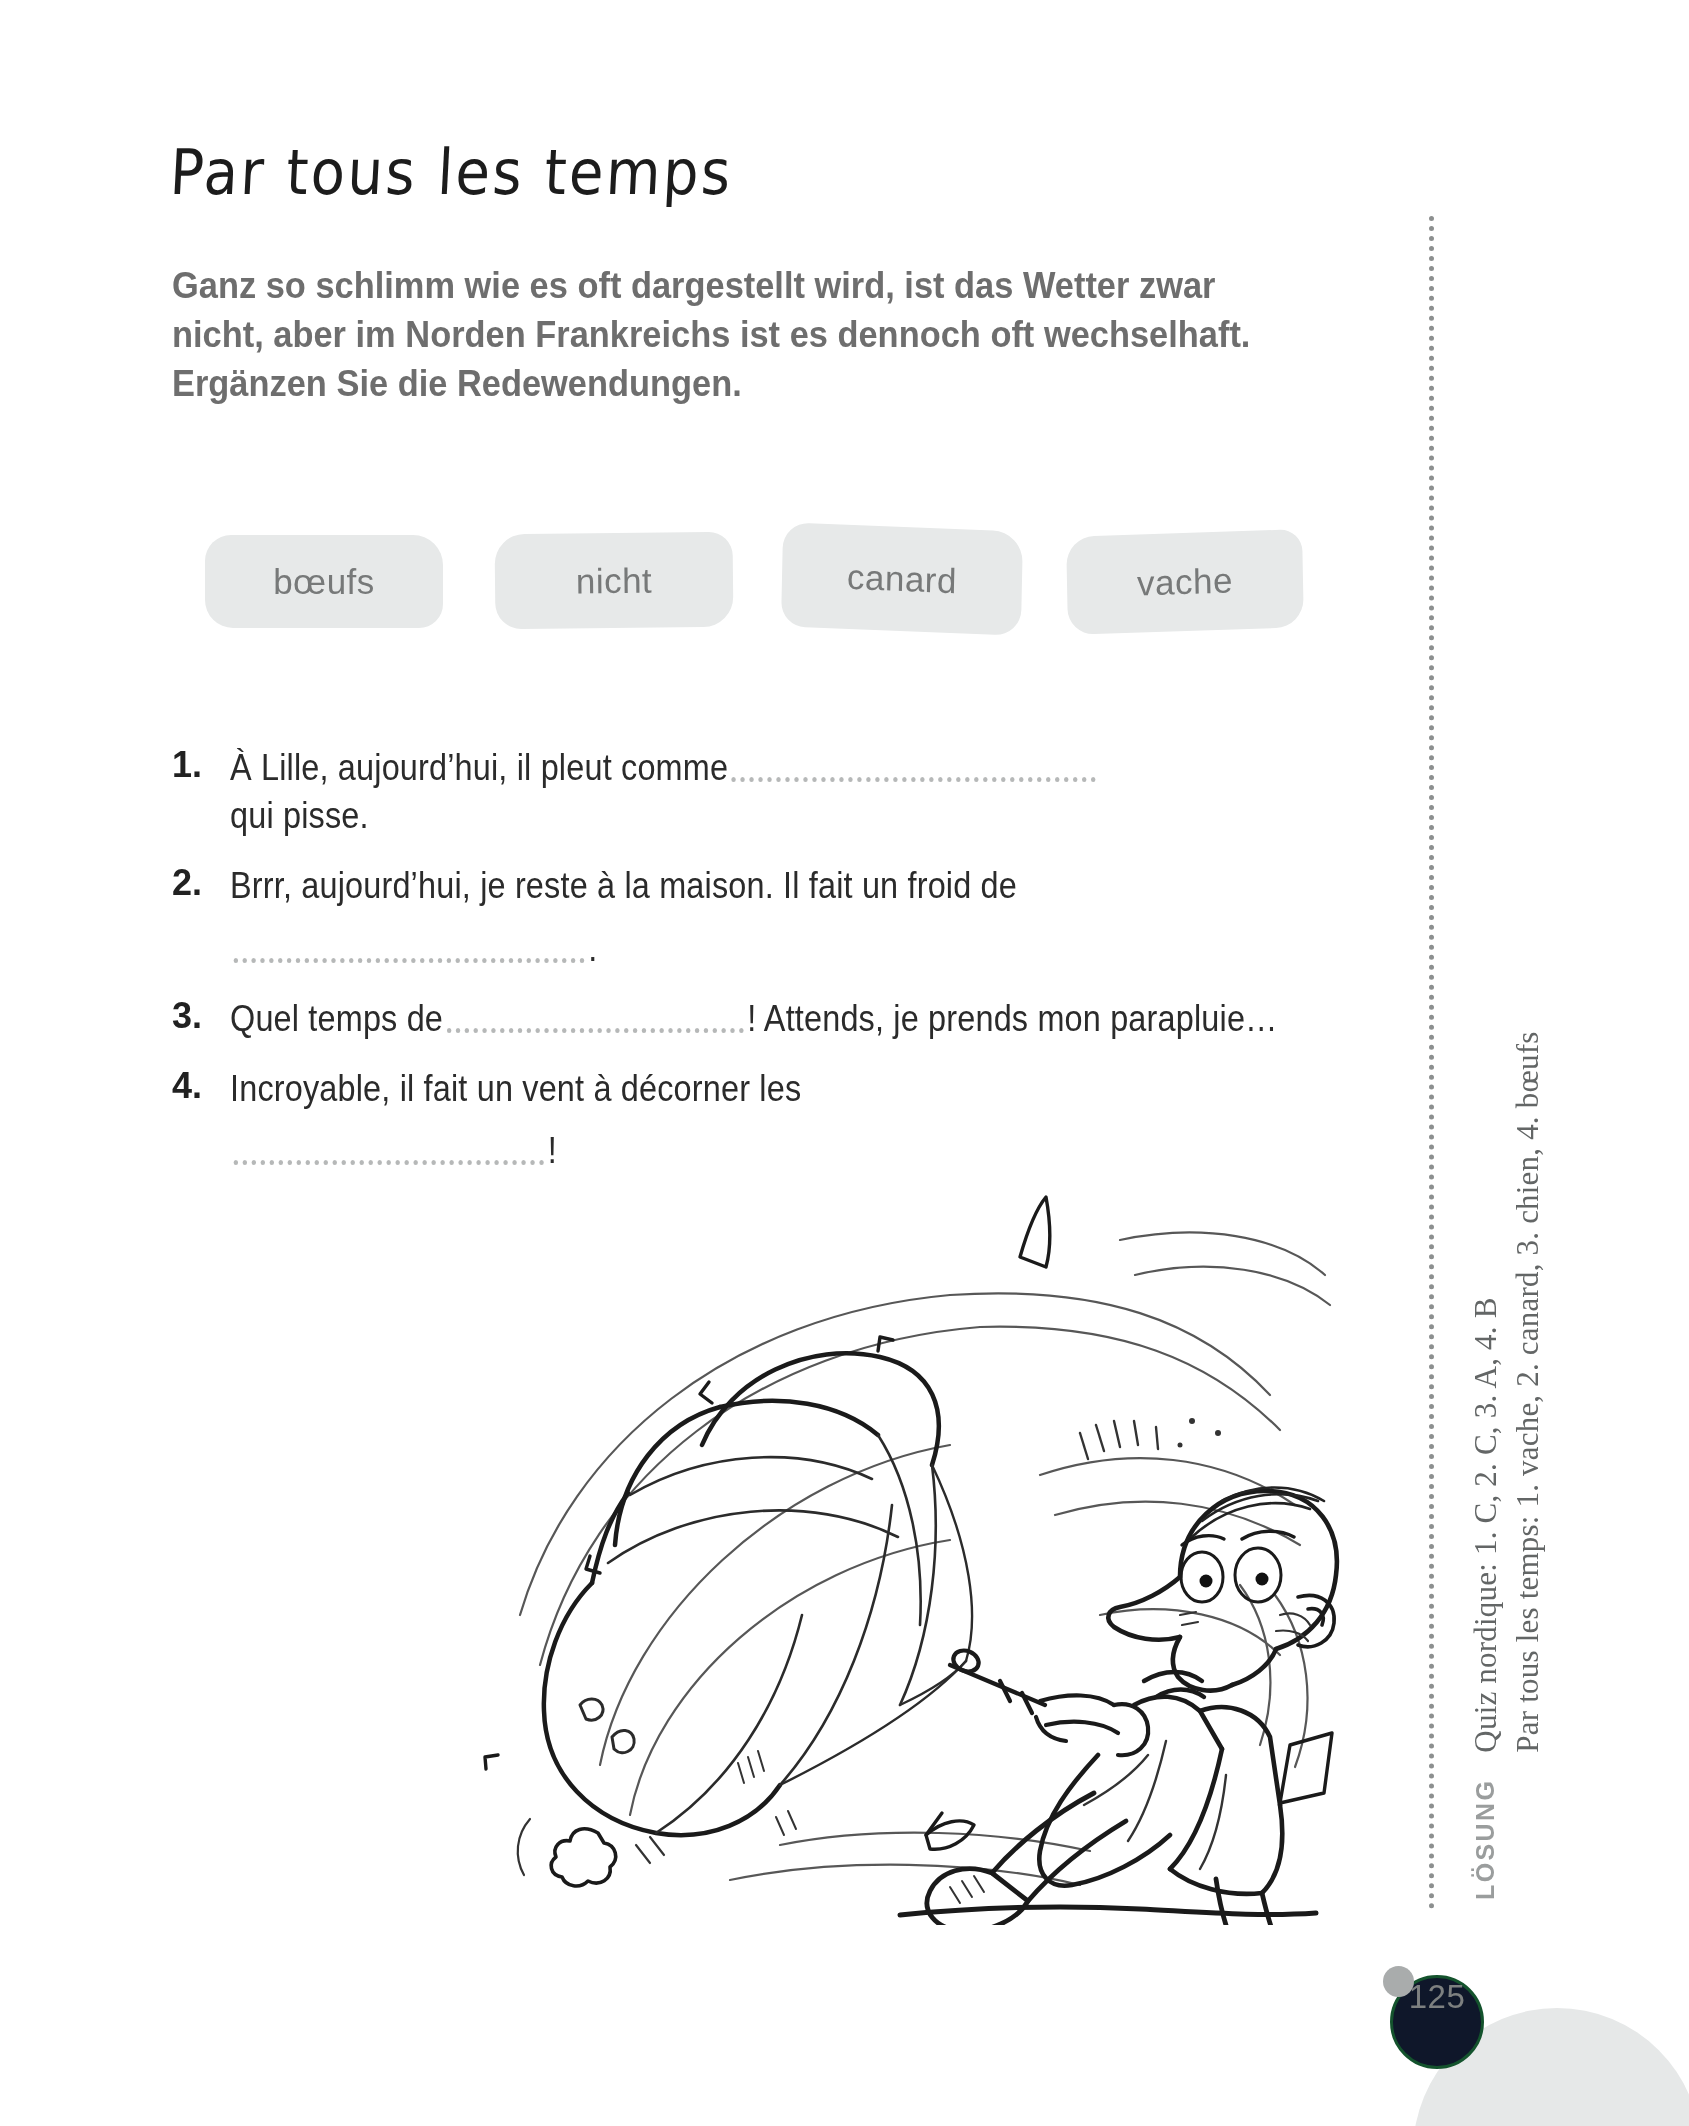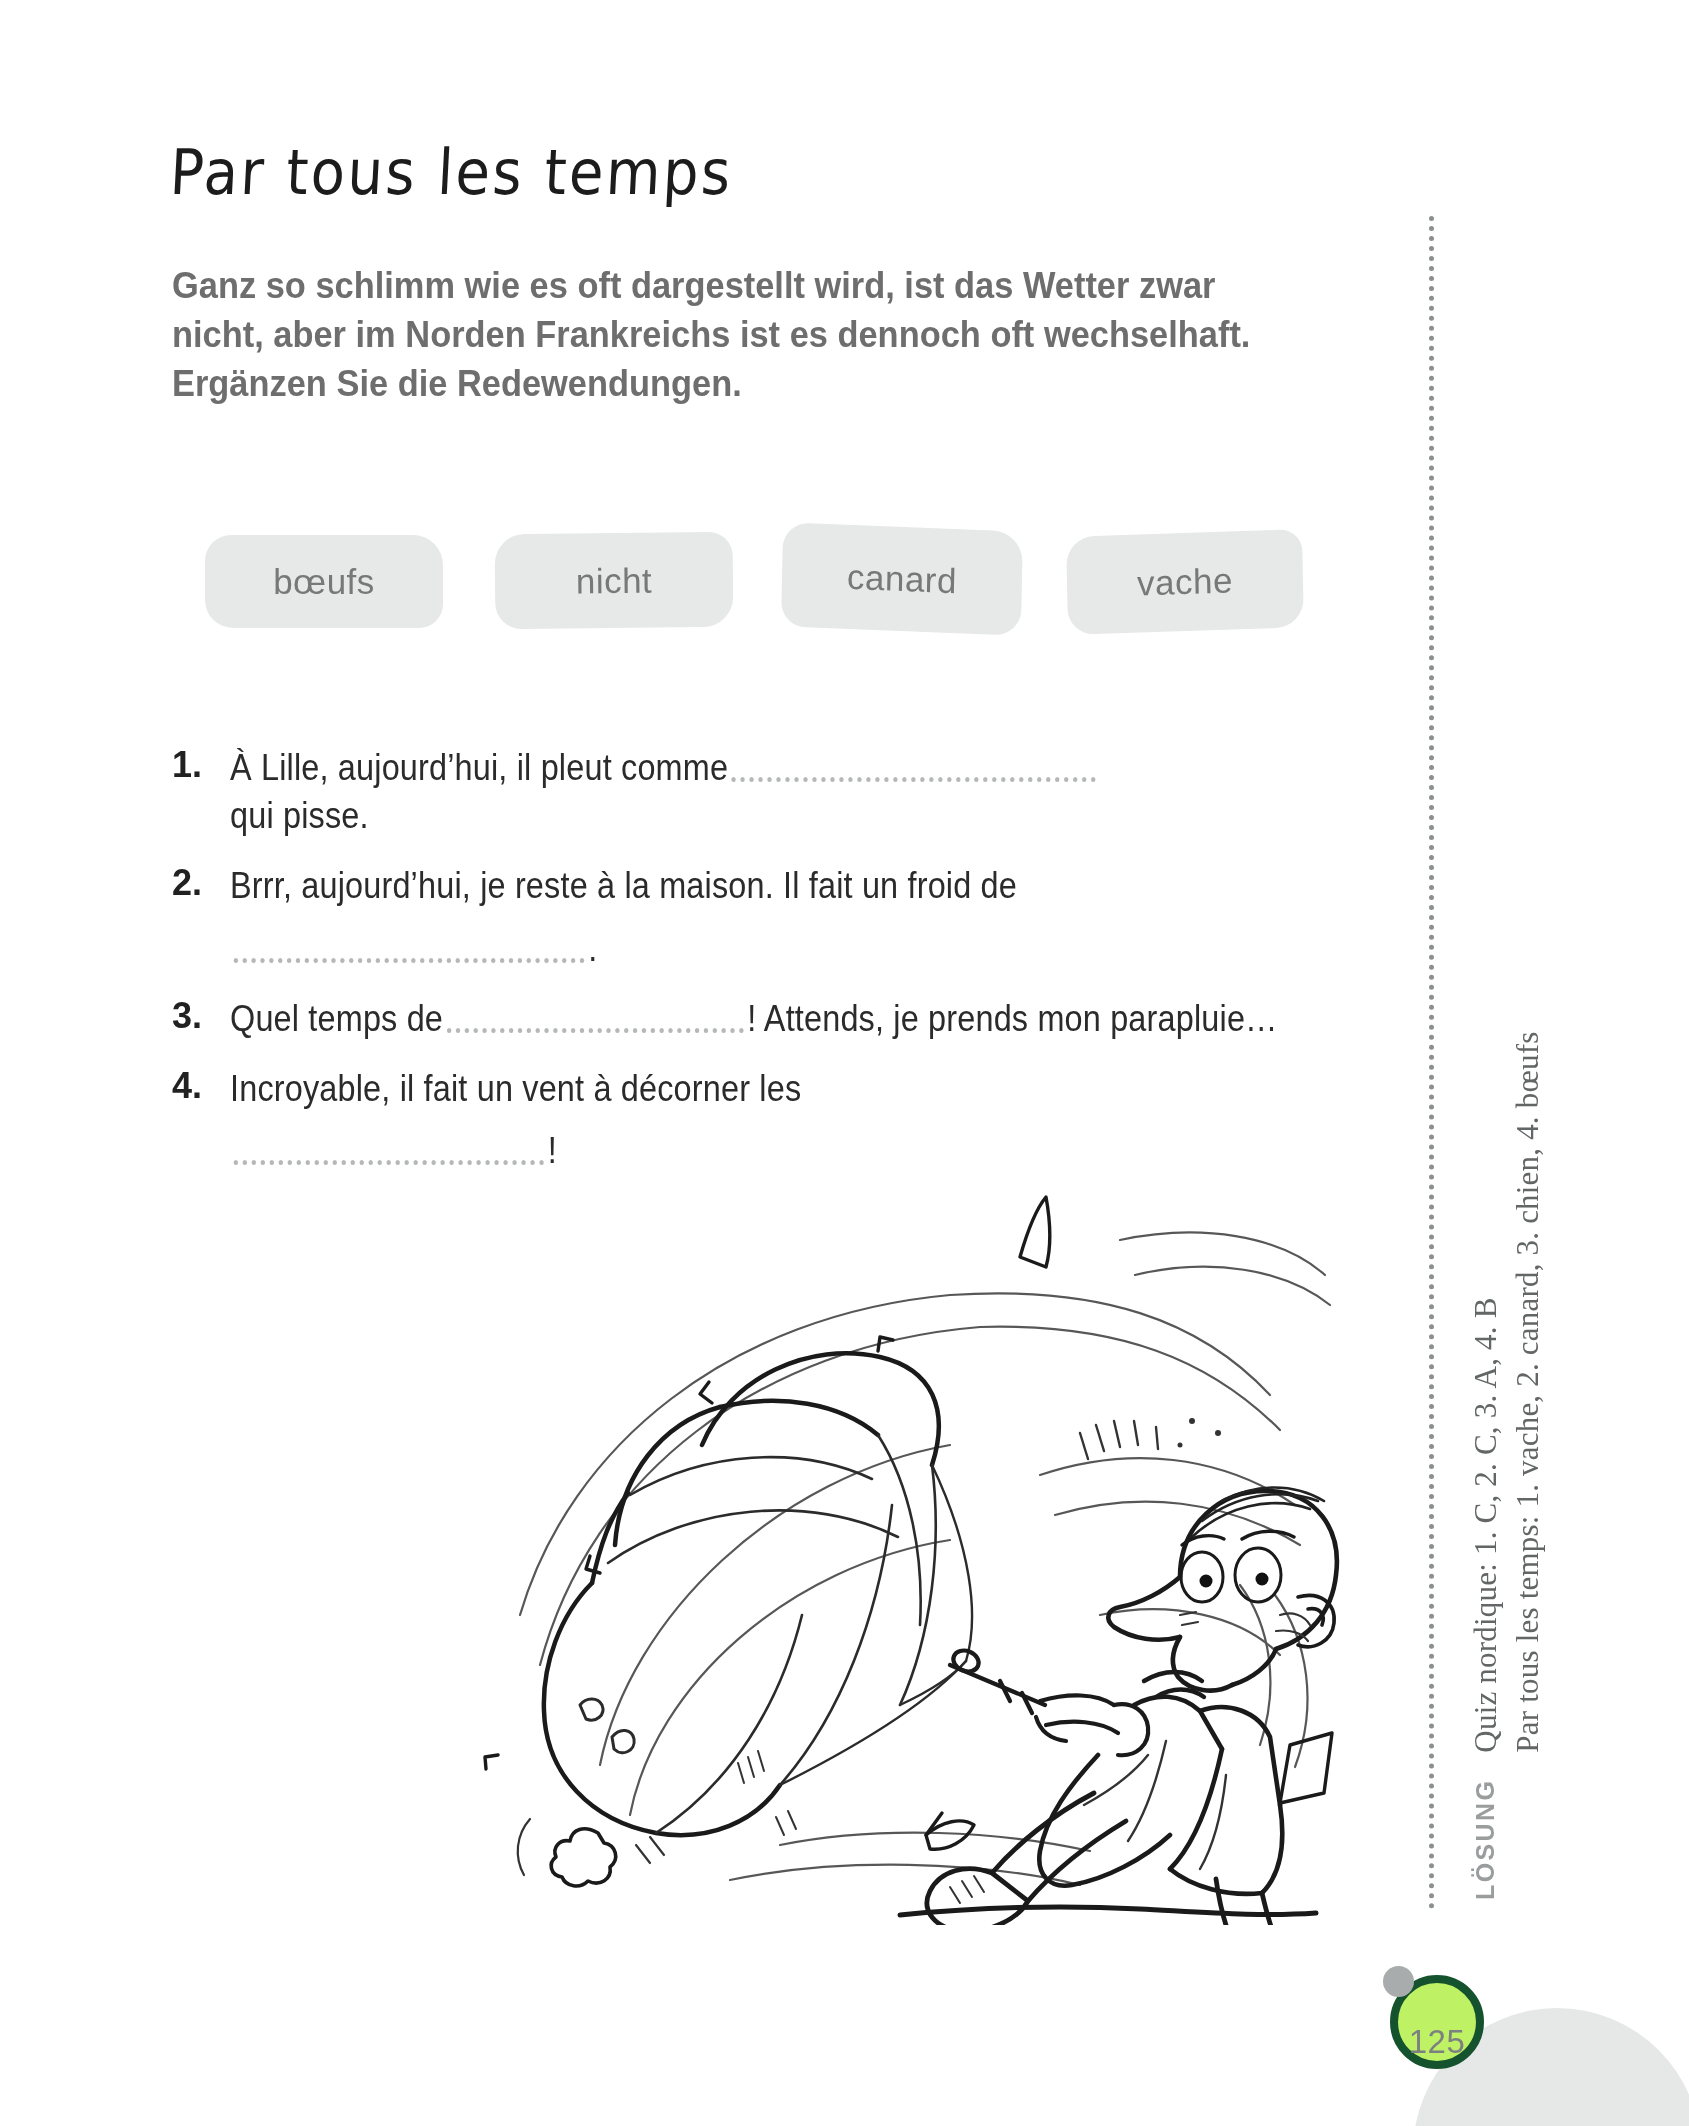--- a/index.html
+++ b/index.html
@@ -218,24 +218,24 @@
     border-radius: 50%;
     background: #e6e8e8;
   }
   #page-number-circle {
     position: absolute;
     left: 35px;
     top: 20px;
     width: 94px;
     height: 94px;
     border-radius: 50%;
-    border: 8px solid #14532d;
-    background: #bef264;
+    border: 3px solid #14532d;
+    background: #0f172a;
     display: flex;
-    align-items: flex-end;
+    align-items: flex-start;
     justify-content: center;
     box-sizing: border-box;
   }
   #page-number-text {
     font-family: "Liberation Sans", sans-serif;
     font-size: 33px;
     font-weight: 300;
     color: #7d8080;
     letter-spacing: 0.5px;
   }

